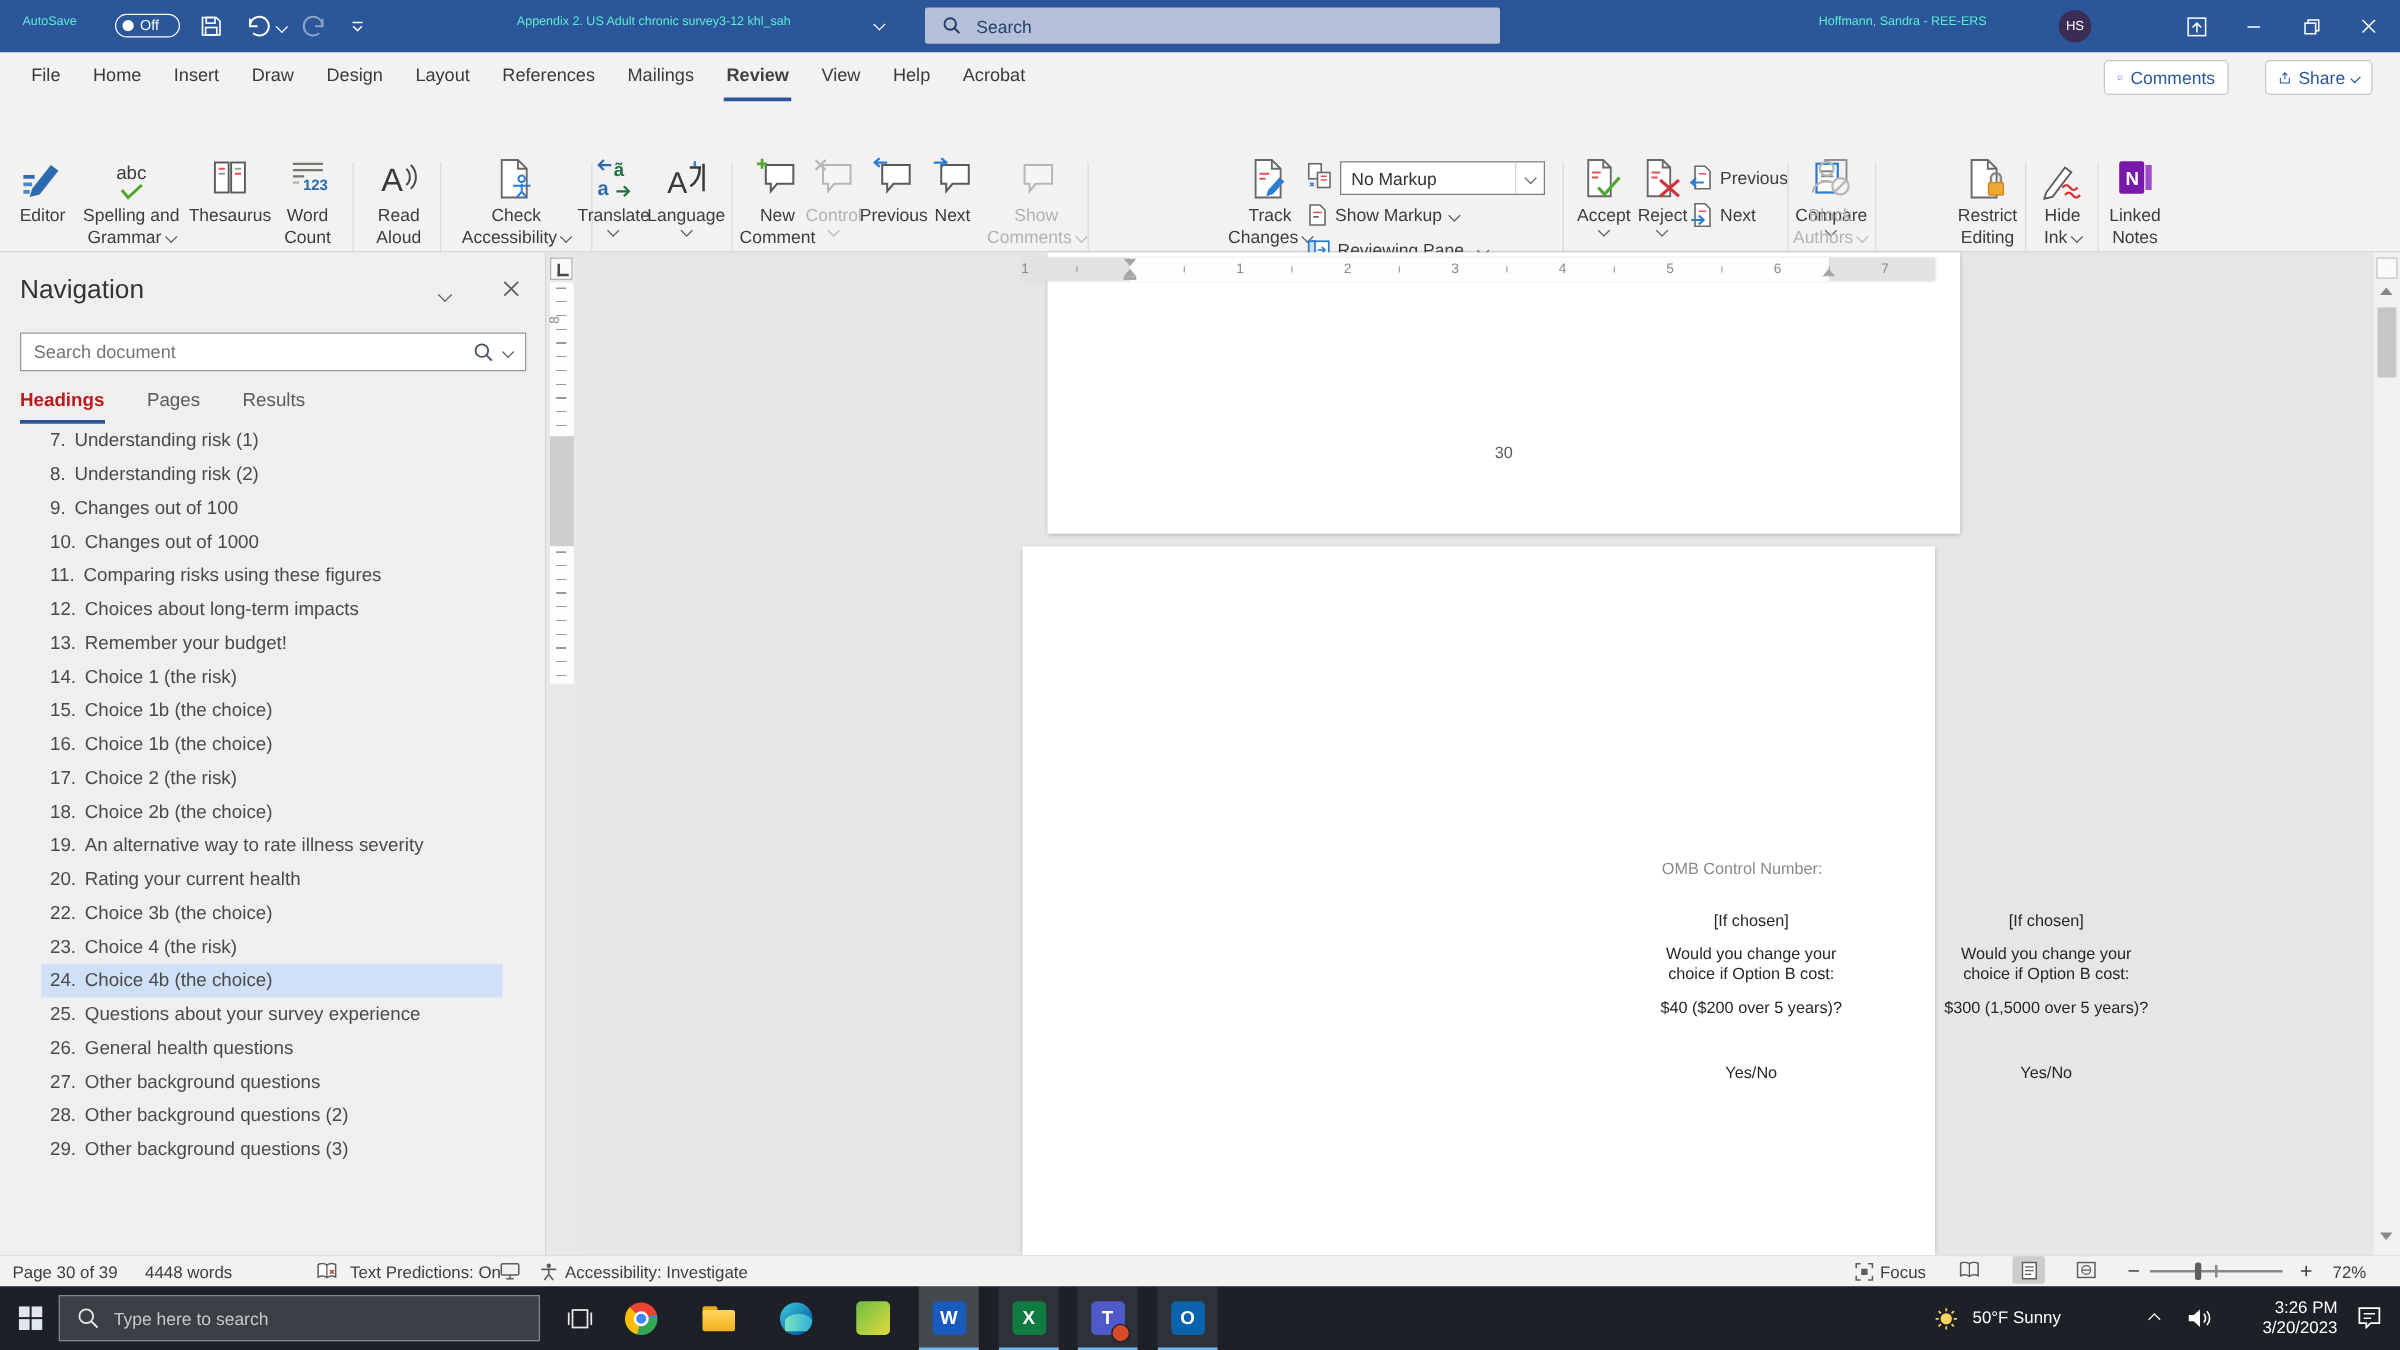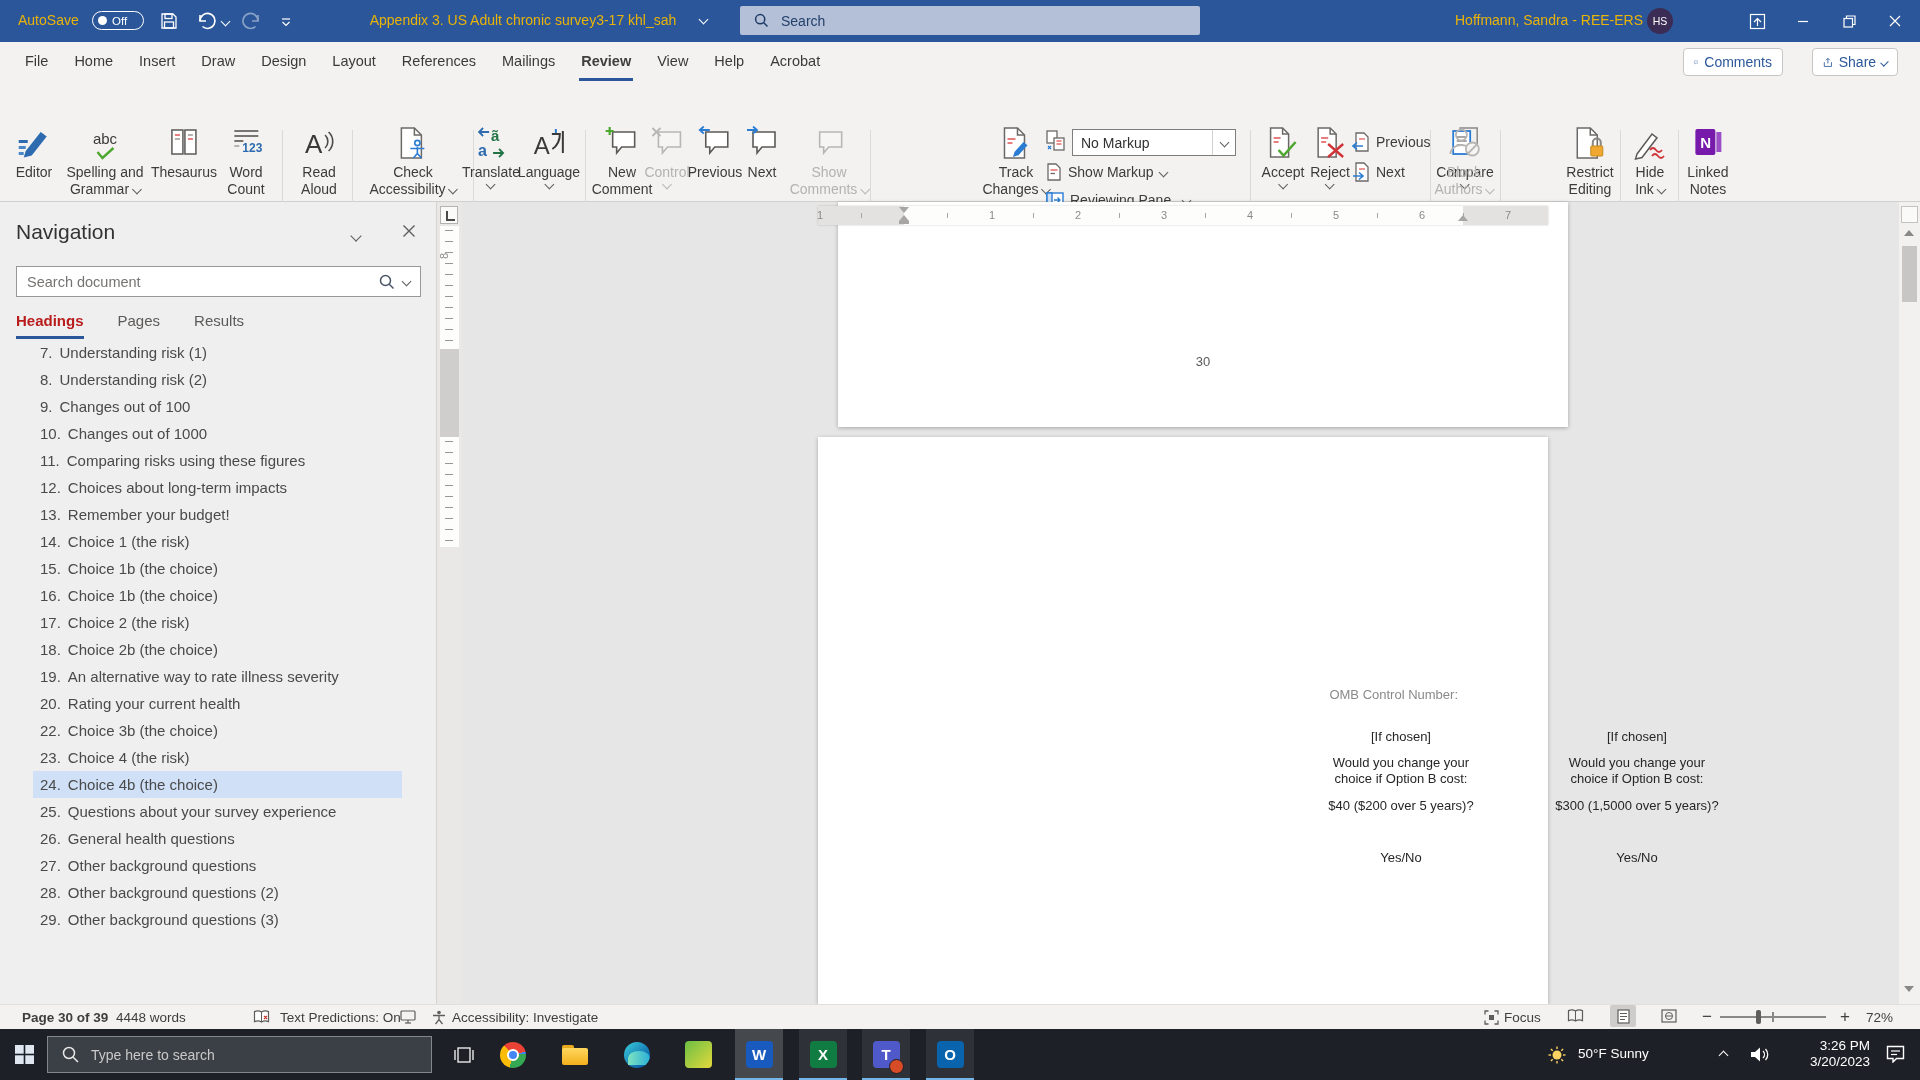--- a/index.html
+++ b/index.html
@@ -1,21 +1,21 @@
 <!DOCTYPE html>
 <html><head>
 <meta charset="utf-8">
 <style>
   html,body{margin:0;padding:0;width:1920px;height:1080px;overflow:hidden;
     font-family:"Liberation Sans","DejaVu Sans",sans-serif;-webkit-font-smoothing:antialiased;}
   #app{position:relative;width:1920px;height:1080px;background:#e6e6e6;}
   .abs{position:absolute;}
   
   #titlebar{position:absolute;left:0;top:0;width:1920px;height:42px;background:#2b579a;color:#fff;}
-  #titlebar .txt{font-size:14px;color:#eab308;}
+  #titlebar .txt{font-size:10px;color:#5eead4;}
   .pill{position:absolute;left:92px;top:11px;width:52px;height:19px;border:1px solid #fff;border-radius:10px;display:flex;align-items:center;gap:5px;padding:0 5px;box-sizing:border-box;}
   .pill .knob{width:9px;height:9px;border-radius:50%;background:#fff;}
   .pill .st{font-size:11.5px;color:#fff;}
   .chev{display:inline-block;width:6px;height:6px;border-right:1.4px solid #5f5d5b;border-bottom:1.4px solid #5f5d5b;transform:rotate(45deg);}
   .chev.w{border-color:#fff;}
   .chev.up{transform:rotate(-135deg);}
   #tsearch{position:absolute;left:740px;top:6px;width:460px;height:29px;background:#b3c0d8;border-radius:2px;display:flex;align-items:center;padding-left:14px;box-sizing:border-box;gap:10px;}
   #tsearch input{background:transparent;border:none;outline:none;font-size:14px;color:#1e3a66;width:360px;font-family:inherit;}
   #tsearch input::placeholder{color:#24406b;opacity:1;}
   .avatar{position:absolute;left:1647px;top:8px;width:26px;height:26px;border-radius:50%;background:#3a2c54;color:#fff;font-size:10.5px;display:flex;align-items:center;justify-content:center;}
@@ -113,21 +113,21 @@
           <path d="M18 4 v6 h-6" fill="none" stroke="#fff" stroke-width="1.6"></path>
           <path d="M18 10 a7.5 7.5 0 1 0 -2.5 5.5" fill="none" stroke="#fff" stroke-width="1.6"></path>
         </svg>
     </span>
     <span class="abs" style="left:280px;top:14px;">
       <svg width="12" height="12" viewBox="0 0 12 12">
           <path d="M2 3 h8" stroke="#fff" stroke-width="1.2"></path>
           <path d="M2.5 6 L6 9.5 L9.5 6" fill="none" stroke="#fff" stroke-width="1.2"></path>
         </svg>
     </span>
-    <span class="abs txt" style="left:523px;top:12px;transform:translateX(-50%);white-space:nowrap;">Appendix 3. US Adult chronic survey3-17 khl_sah</span>
+    <span class="abs txt" style="left:523px;top:12px;transform:translateX(-50%);white-space:nowrap;">Appendix 2. US Adult chronic survey3-12 khl_sah</span>
     <span class="abs chev w" style="left:700px;top:16px;"></span>
     <div id="tsearch">
       <svg width="15" height="15" viewBox="0 0 15 15">
           <circle cx="6.2" cy="6.2" r="4.6" fill="none" stroke="#1f3a66" stroke-width="1.5"></circle>
           <line x1="9.8" y1="9.8" x2="13.5" y2="13.5" stroke="#1f3a66" stroke-width="1.5"></line>
         </svg>
       <input placeholder="Search" style="">
     </div>
     <span class="abs txt" style="left:1455px;top:12px;">Hoffmann, Sandra - REE-ERS</span>
     <div class="avatar">
@@ -725,21 +725,21 @@
   </div>
 
   <div id="vscroll">
     <div class="abs" style="left:2px;top:4px;width:17px;height:17px;background:#fafaf9;border:1px solid #c4c2c0;box-sizing:border-box;"></div>
     <div class="scrarrow" style="top:28px;border-bottom:6px solid #8a8886;"></div>
     <div class="abs" style="left:3px;top:44px;width:15px;height:56px;background:#c8c6c4;"></div>
     <div class="scrarrow" style="top:784px;border-top:6px solid #8a8886;"></div>
   </div>
 
   <div id="statusbar">
-    <div class="sitem" style="left:22px;font-weight:bold;">Page 30 of 39</div>
+    <div class="sitem" style="left:10px;">Page 30 of 39</div>
     <div class="sitem" style="left:116px;">4448 words</div>
     <div class="sitem" style="left:253px;">
       <svg width="17" height="15" viewBox="0 0 17 15">
           <path d="M8.5 2 c-2-1.3-5-1.3-7-.4 v10 c2-.9 5-.9 7 .4 c2-1.3 5-1.3 7-.4 v-10 c-2-.9-5-.9-7 .4 z" fill="#fff" stroke="#5f5d5b" stroke-width="1.2"></path>
           <line x1="8.5" y1="2" x2="8.5" y2="12" stroke="#5f5d5b" stroke-width="1"></line>
           <path d="M11 6 l3 3 m0 -3 l-3 3" stroke="#c0392b" stroke-width="1.2"></path>
         </svg>
     </div>
     <div class="sitem" style="left:280px;">Text Predictions: On</div>
     <div class="sitem" style="left:400px;">

